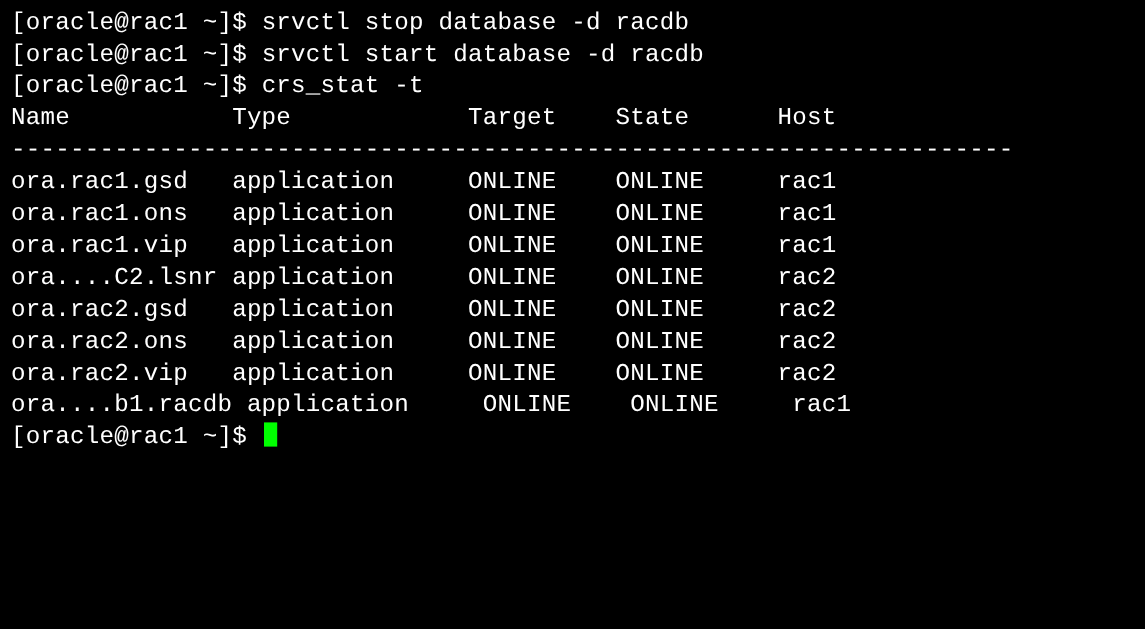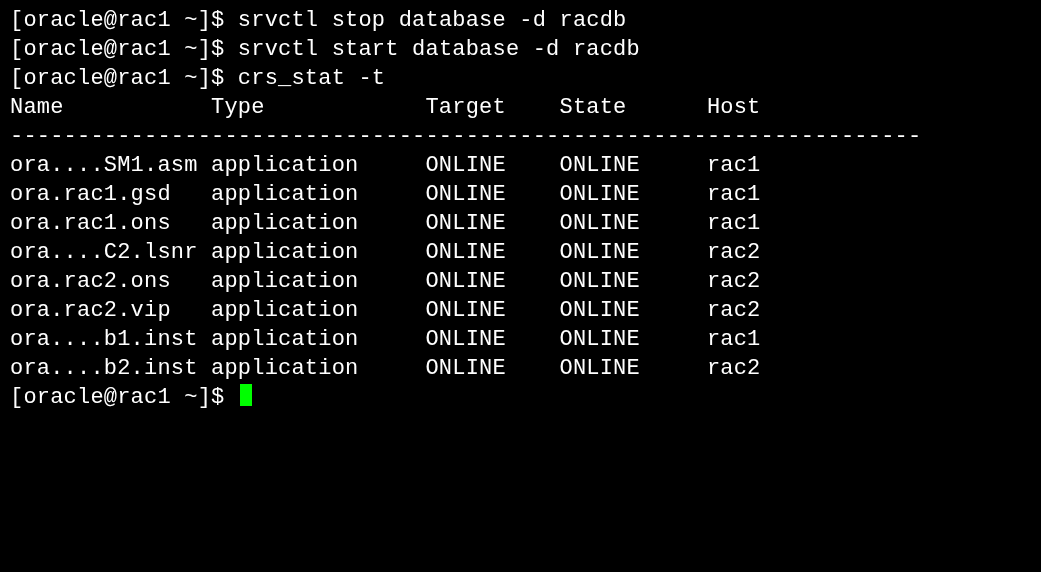--- a/index.html
+++ b/index.html
@@ -38,25 +38,25 @@
 
   <div class="line"><span>[oracle@rac1 ~]$ </span><span>srvctl stop database -d racdb</span></div>
   <div class="line"><span>[oracle@rac1 ~]$ </span><span>srvctl start database -d racdb</span></div>
   <div class="line"><span>[oracle@rac1 ~]$ </span><span>crs_stat -t</span></div>
 
   <div class="line" id="header-line">Name           Type            Target    State      Host</div>
 
   <div class="line">--------------------------------------------------------------------</div>
 
   <div id="rows">
-      <div class="line">ora....SM1.asm application     ONLINE    ONLINE     rac1</div>
       <div class="line">ora.rac1.gsd   application     ONLINE    ONLINE     rac1</div>
       <div class="line">ora.rac1.ons   application     ONLINE    ONLINE     rac1</div>
+      <div class="line">ora.rac1.vip   application     ONLINE    ONLINE     rac1</div>
       <div class="line">ora....C2.lsnr application     ONLINE    ONLINE     rac2</div>
+      <div class="line">ora.rac2.gsd   application     ONLINE    ONLINE     rac2</div>
       <div class="line">ora.rac2.ons   application     ONLINE    ONLINE     rac2</div>
       <div class="line">ora.rac2.vip   application     ONLINE    ONLINE     rac2</div>
-      <div class="line">ora....b1.inst application     ONLINE    ONLINE     rac1</div>
-      <div class="line">ora....b2.inst application     ONLINE    ONLINE     rac2</div>
+      <div class="line">ora....b1.racdb application     ONLINE    ONLINE     rac1</div>
     </div>
 
   <div class="line"><span>[oracle@rac1 ~]$ </span><span class="cursor"></span></div>
 
 </div>
 
 </body></html>

